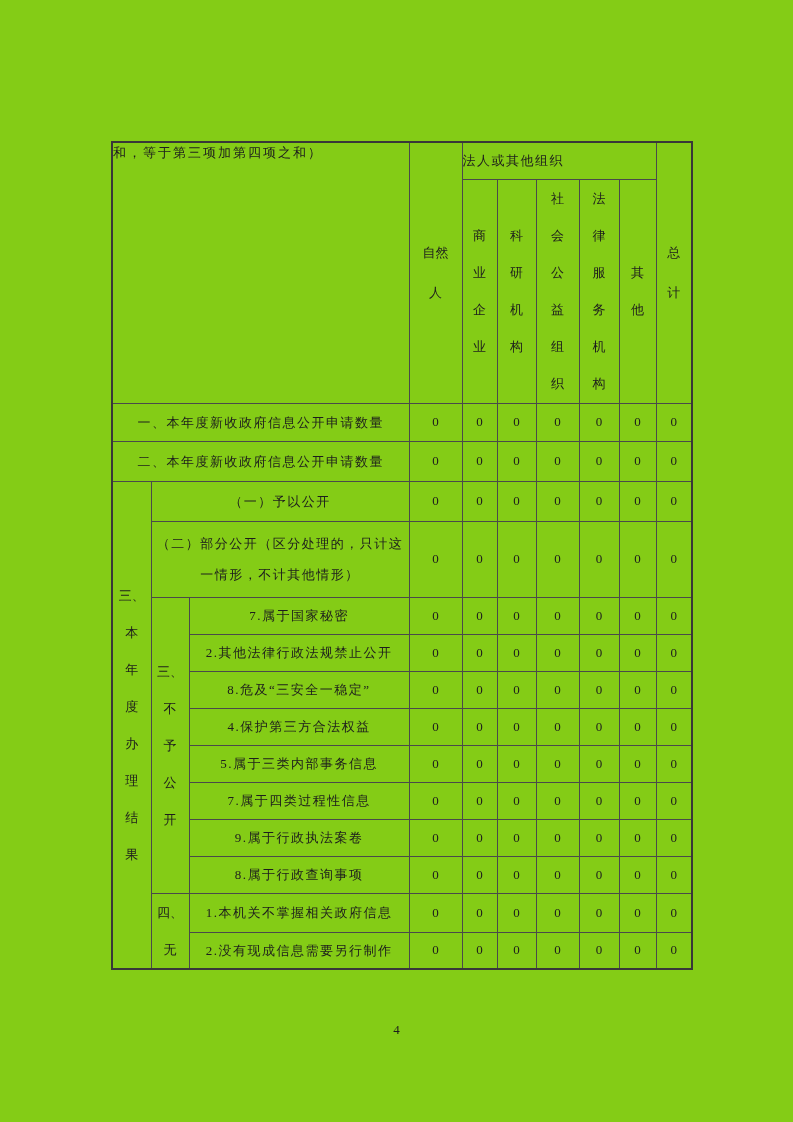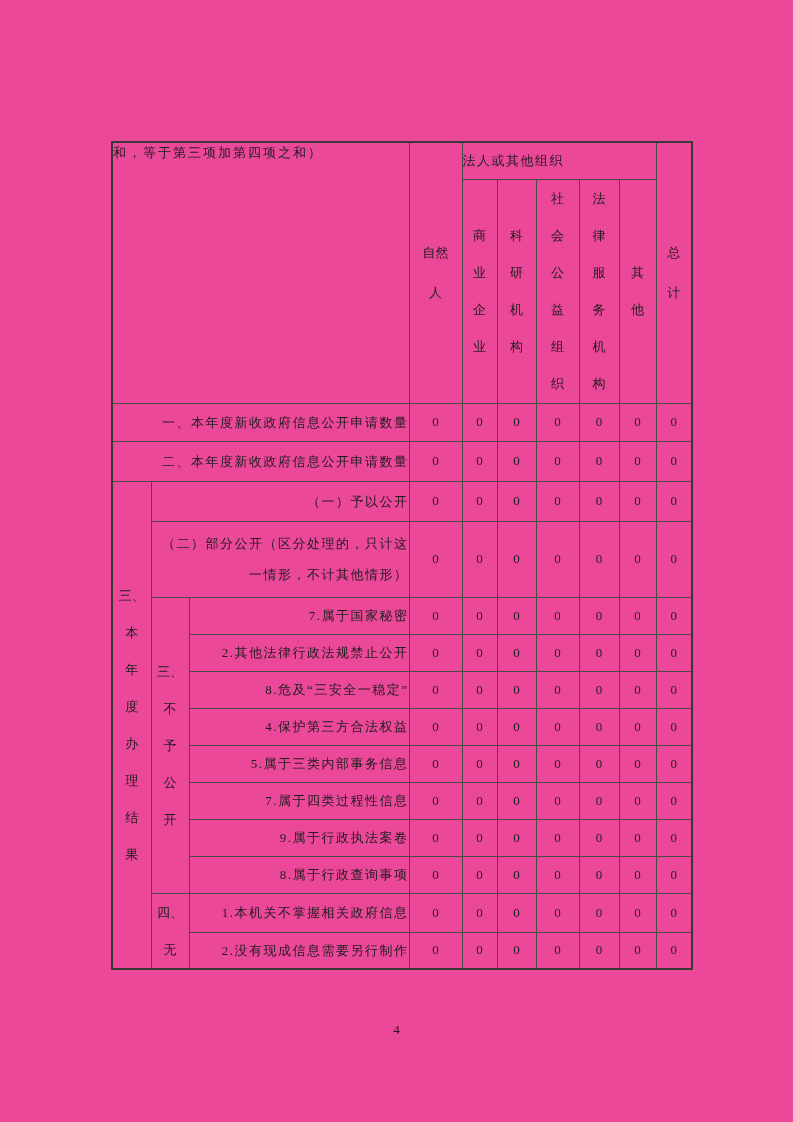--- a/index.html
+++ b/index.html
@@ -1,19 +1,19 @@
 <!DOCTYPE html>
 <html><head>
 <meta charset="utf-8">
 <style>
   html,body{margin:0;padding:0;background:#e8e8e8;}
   .page{
     position:relative;
     width:793px;height:1122px;
-    background:#ec4899;
+    background:#84cc16;
     margin:0 auto;
     font-family:"Liberation Serif","DejaVu Serif",serif;
     color:#1d1d1d;
     overflow:hidden;
   }
   table.report{
     position:absolute;
     left:111px;top:141px;
     border-collapse:collapse;
     table-layout:fixed;
@@ -49,21 +49,21 @@
   }
   td.vh, td.vg{
     text-align:center;
     vertical-align:middle;
     white-space:pre-line;
     line-height:37px;
     letter-spacing:0;
   }
   td.lh40{line-height:40px;margin-top:28px;}
   td.lbl{
-    text-align:right;
+    text-align:center;
     vertical-align:middle;
     padding:2px 3px 2px 7px;
     letter-spacing:1.5px;
     white-space:pre-line;
     line-height:21px;
     margin-top:40px;
   }
   td.two{line-height:31px;padding-left:8px;}
   td.indent{padding-left:9px;}
   td.val{

